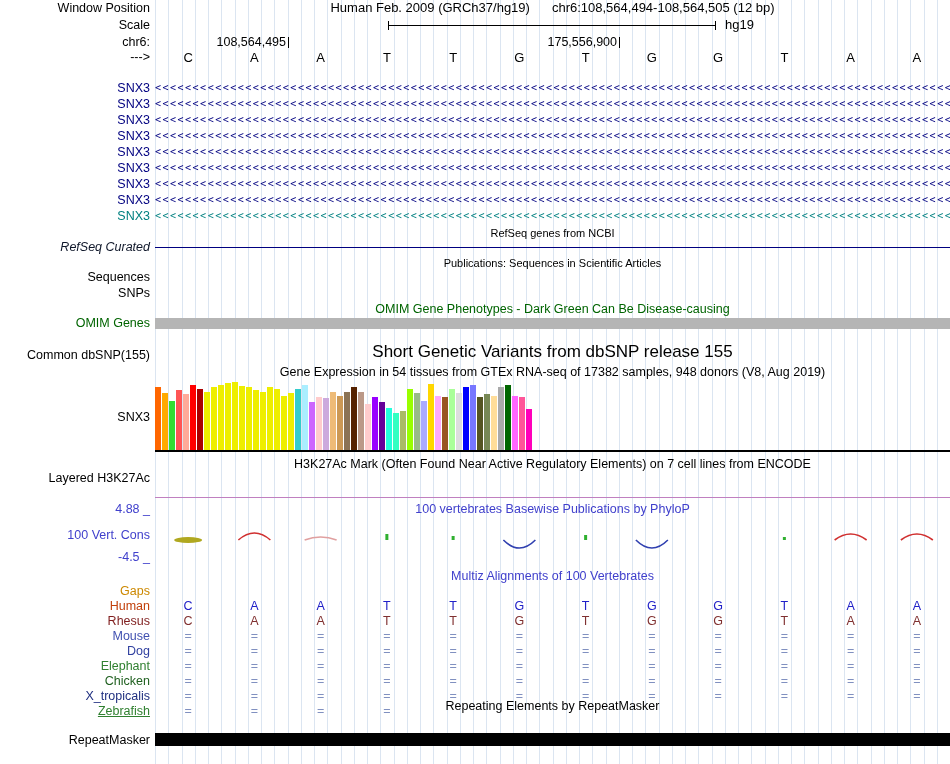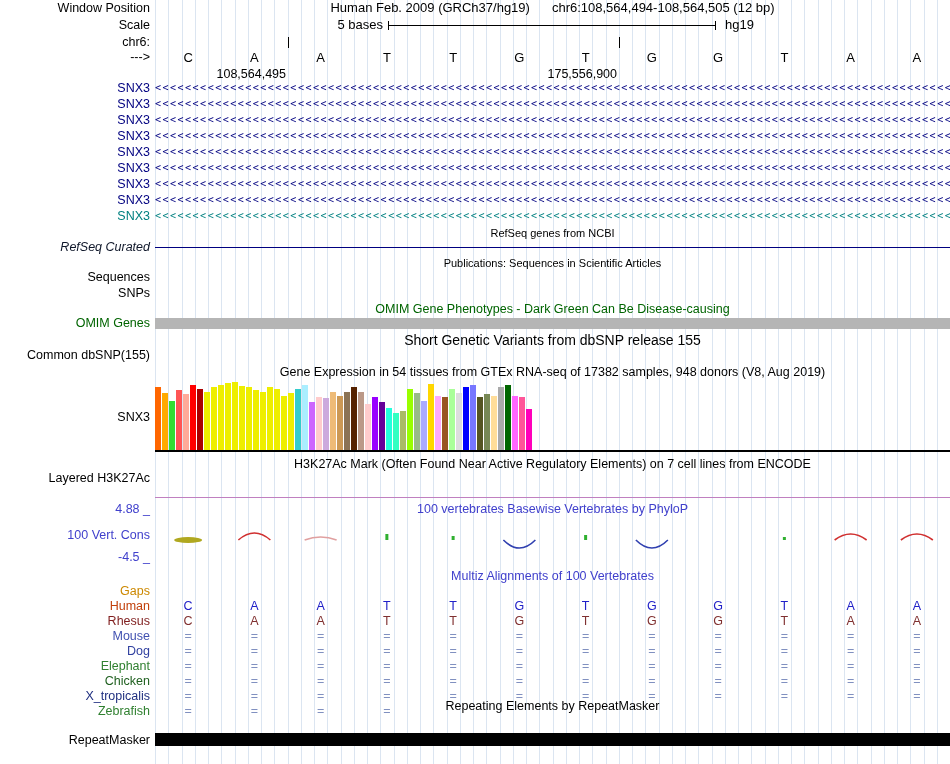--- a/index.html
+++ b/index.html
@@ -10,21 +10,21 @@
   .lab{position:absolute;left:0;width:150px;text-align:right;font-size:12.5px;white-space:nowrap;}
   .mainrow{position:absolute;left:155px;width:795px;}
   .ctitle{text-align:center;}
   .gap3{display:inline-block;width:22px;}
   .scale-text{position:absolute;left:0;width:228px;text-align:right;line-height:14px;}
   .scale-line{position:absolute;left:233px;width:328px;top:7px;border-top:1px solid #000;}
   .scale-line::before,.scale-line::after{content:"";position:absolute;top:-5px;width:1px;height:9px;background:#000;}
   .scale-line::before{left:0;}
   .scale-line::after{right:0;}
   .scale-db{position:absolute;left:570px;line-height:14px;}
-  .coord{position:absolute;transform:translateX(-100%);line-height:15px;font-size:12.5px;margin-top:32px;}
+  .coord{position:absolute;transform:translateX(-100%);line-height:15px;font-size:12.5px;}
   .coord-tick{position:absolute;top:2px;width:1px;height:11px;background:#000;}
   .seq{position:absolute;transform:translateX(-50%);line-height:15px;font-size:13px;}
   .generow{position:absolute;left:155px;width:795px;height:16px;line-height:16px;
            font-family:"DejaVu Sans Mono",monospace;font-size:10px;letter-spacing:1.5px;
            overflow:hidden;white-space:nowrap;}
   .gtexbar{position:absolute;width:6px;}
   .mzrow{position:absolute;left:155px;width:795px;height:15px;}
   .mzcell{position:absolute;transform:translateX(-50%);line-height:15px;font-size:12.5px;}
   .cons-blue{color:#4040cc;}
   .navy{color:#0f172a;font-style:italic;}
@@ -36,21 +36,20 @@
 <div class="browser" id="browser">
   <div class="gridbg"></div>
 
   <div class="lab" style="top:1px;line-height:14px">Window Position</div>
   <div class="mainrow ctitle" style="top:1px;line-height:14px">
     <span>Human Feb. 2009 (GRCh37/hg19)</span><span class="gap3"></span><span>chr6:108,564,494-108,564,505 (12 bp)</span>
   </div>
 
   <div class="lab" style="top:18px;line-height:14px">Scale</div>
   <div class="mainrow" style="top:18px;height:15px">
-    <span class="scale-text">5 bases</span>
     <div class="scale-line"></div>
     <span class="scale-db">hg19</span>
   </div>
 
   <div class="lab" style="top:35px;line-height:15px">chr6:</div>
   <div class="mainrow" id="coordRow" style="top:35px;height:15px">
       <span class="coord" style="left: 131px;">108,564,495</span>
       <div class="coord-tick" style="left: 133px;"></div>
       <span class="coord" style="left: 462px;">175,556,900</span>
       <div class="coord-tick" style="left: 464px;"></div>
@@ -78,21 +77,21 @@
   <div class="mainrow" style="top:247px;height:1px;background:#000080"></div>
 
   <div class="mainrow ctitle" style="top:257px;font-size:11px;line-height:12px">Publications: Sequences in Scientific Articles</div>
   <div class="lab" style="top:270px;line-height:14px">Sequences</div>
   <div class="lab" style="top:286px;line-height:14px">SNPs</div>
 
   <div class="mainrow ctitle omim-green" style="top:303px;line-height:13px;font-size:12.5px">OMIM Gene Phenotypes - Dark Green Can Be Disease-causing</div>
   <div class="lab omim-green" style="top:317px;line-height:13px">OMIM Genes</div>
   <div class="mainrow" style="top:318px;height:11px;background:#b5b5b5"></div>
 
-  <div class="mainrow ctitle" style="top:334px;font-size:14px;line-height:12px">Short Genetic Variants from dbSNP release 155</div>
+  <div class="mainrow ctitle" style="top:346px;font-size:17px;line-height:12px">Short Genetic Variants from dbSNP release 155</div>
   <div class="lab" style="top:348px;line-height:14px">Common dbSNP(155)</div>
 
   <div class="mainrow ctitle" style="top:365px;line-height:14px;font-size:12.5px">Gene Expression in 54 tissues from GTEx RNA-seq of 17382 samples, 948 donors (V8, Aug 2019)</div>
   <div class="lab" style="top:410px;line-height:14px">SNX3</div>
   <div class="mainrow" id="gtexBars" style="top:380px;height:70px">
       <div class="gtexbar" style="left: 0px; top: 7px; height: 63px; background: rgb(255, 102, 0);"></div>
       <div class="gtexbar" style="left: 7px; top: 13px; height: 57px; background: rgb(255, 170, 0);"></div>
       <div class="gtexbar" style="left: 14px; top: 21px; height: 49px; background: rgb(51, 221, 51);"></div>
       <div class="gtexbar" style="left: 21px; top: 10px; height: 60px; background: rgb(255, 85, 85);"></div>
       <div class="gtexbar" style="left: 28px; top: 14px; height: 56px; background: rgb(255, 170, 153);"></div>
@@ -146,21 +145,21 @@
       <div class="gtexbar" style="left: 364px; top: 17px; height: 53px; background: rgb(255, 85, 153);"></div>
       <div class="gtexbar" style="left: 371px; top: 29px; height: 41px; background: rgb(255, 0, 187);"></div>
     </div>
   <div style="position:absolute;left:155px;top:450px;width:795px;height:2px;background:#000"></div>
 
   <div class="mainrow ctitle" style="top:457px;line-height:14px;font-size:12.5px">H3K27Ac Mark (Often Found Near Active Regulatory Elements) on 7 cell lines from ENCODE</div>
   <div class="lab" style="top:471px;line-height:14px">Layered H3K27Ac</div>
   <div class="mainrow" style="top:497px;height:1px;background:#c080c0"></div>
 
   <div class="lab cons-blue" style="top:503px;line-height:13px">4.88 _</div>
-  <div class="mainrow ctitle cons-blue" style="top:503px;line-height:13px;font-size:12.5px">100 vertebrates Basewise Vertebrates by PhyloP</div>
+  <div class="mainrow ctitle cons-blue" style="top:503px;line-height:13px;font-size:12.5px">100 vertebrates Basewise Publications by PhyloP</div>
   <div class="lab cons-blue" style="top:528px;line-height:14px">100 Vert. Cons</div>
   <div class="lab cons-blue" style="top:551px;line-height:13px">-4.5 _</div>
   <svg id="consSvg" style="position:absolute;left:155px;top:514px" width="795" height="48">
       <ellipse cx="33.125" cy="26" rx="14" ry="3" fill="#b0a820"></ellipse>
       <path d="M 83.375 26 Q 99.375 12 115.375 26" stroke="#d03030" fill="none" stroke-width="1.6"></path>
       <path d="M 149.625 26 Q 165.625 20 181.625 26" stroke="#e0a0a0" fill="none" stroke-width="1.6"></path>
       <rect x="230.375" y="20" width="3" height="6" fill="#30b030"></rect>
       <rect x="296.625" y="22" width="3" height="4" fill="#30b030"></rect>
       <path d="M 348.375 26 Q 364.375 42 380.375 26" stroke="#3040b0" fill="none" stroke-width="1.6"></path>
       <rect x="429.125" y="21" width="3" height="5" fill="#30b030"></rect>
@@ -293,20 +292,20 @@
       <span class="mzcell" style="left: 231.875px; color: rgb(128, 144, 192);">=</span>
       <span class="mzcell" style="left: 298.125px; color: rgb(128, 144, 192);">=</span>
       <span class="mzcell" style="left: 364.375px; color: rgb(128, 144, 192);">=</span>
       <span class="mzcell" style="left: 430.625px; color: rgb(128, 144, 192);">=</span>
       <span class="mzcell" style="left: 496.875px; color: rgb(128, 144, 192);">=</span>
       <span class="mzcell" style="left: 563.125px; color: rgb(128, 144, 192);">=</span>
       <span class="mzcell" style="left: 629.375px; color: rgb(128, 144, 192);">=</span>
       <span class="mzcell" style="left: 695.625px; color: rgb(128, 144, 192);">=</span>
       <span class="mzcell" style="left: 761.875px; color: rgb(128, 144, 192);">=</span>
     </div>
-    <div class="lab" style="top: 704px; line-height: 15px; color: rgb(48, 128, 48);">Zebrafish</div>
+    <div class="lab" style="top: 704px; line-height: 15px; color: rgb(48, 128, 48); text-decoration: underline;">Zebrafish</div>
     <div class="mzrow" style="top: 704px;">
       <span class="mzcell" style="left: 33.125px; color: rgb(128, 144, 192);">=</span>
       <span class="mzcell" style="left: 99.375px; color: rgb(128, 144, 192);">=</span>
       <span class="mzcell" style="left: 165.625px; color: rgb(128, 144, 192);">=</span>
       <span class="mzcell" style="left: 231.875px; color: rgb(128, 144, 192);">=</span>
     </div>
   </div>
 
 </body></html>

